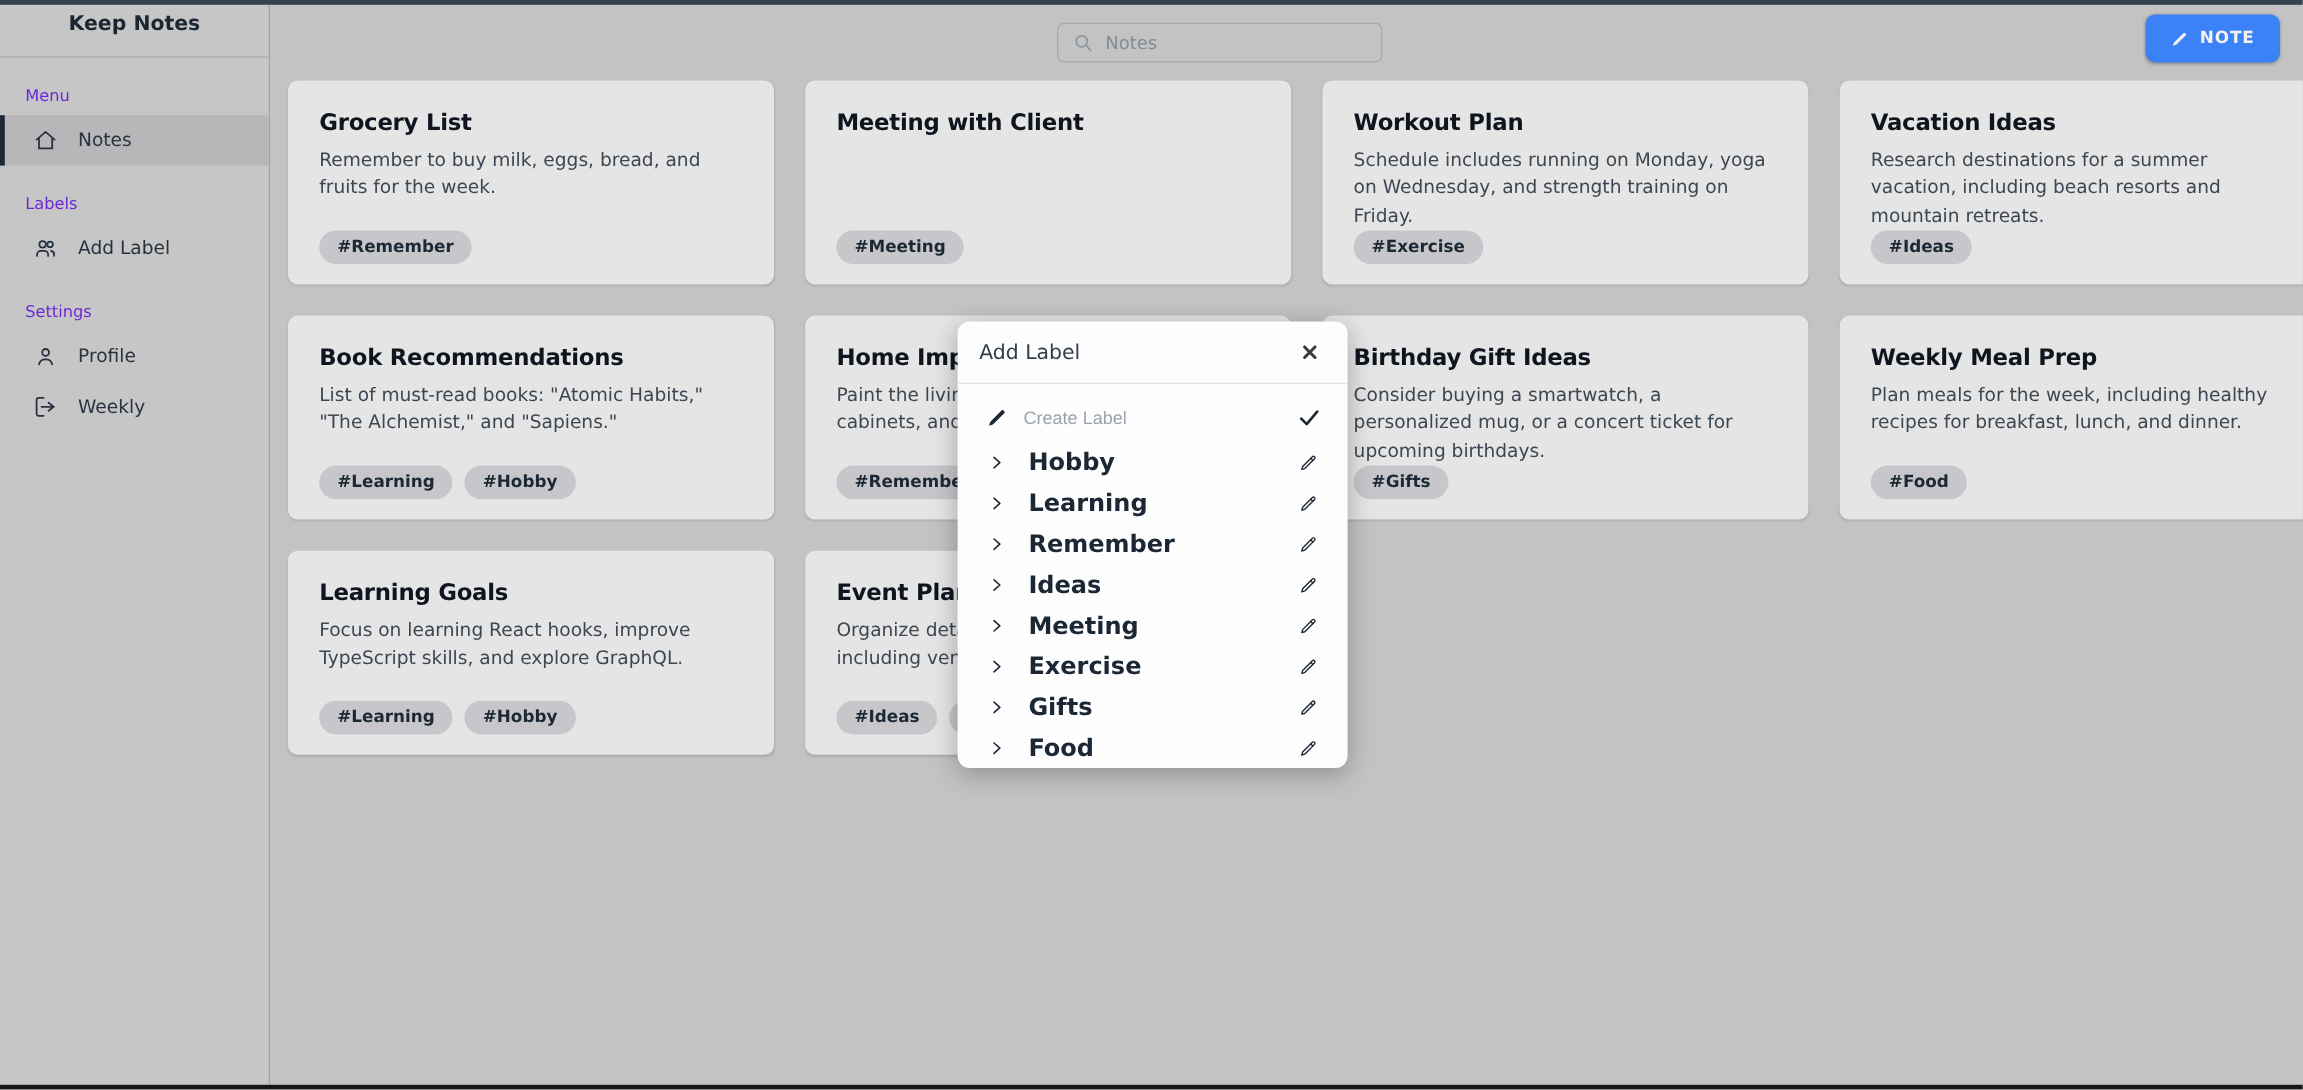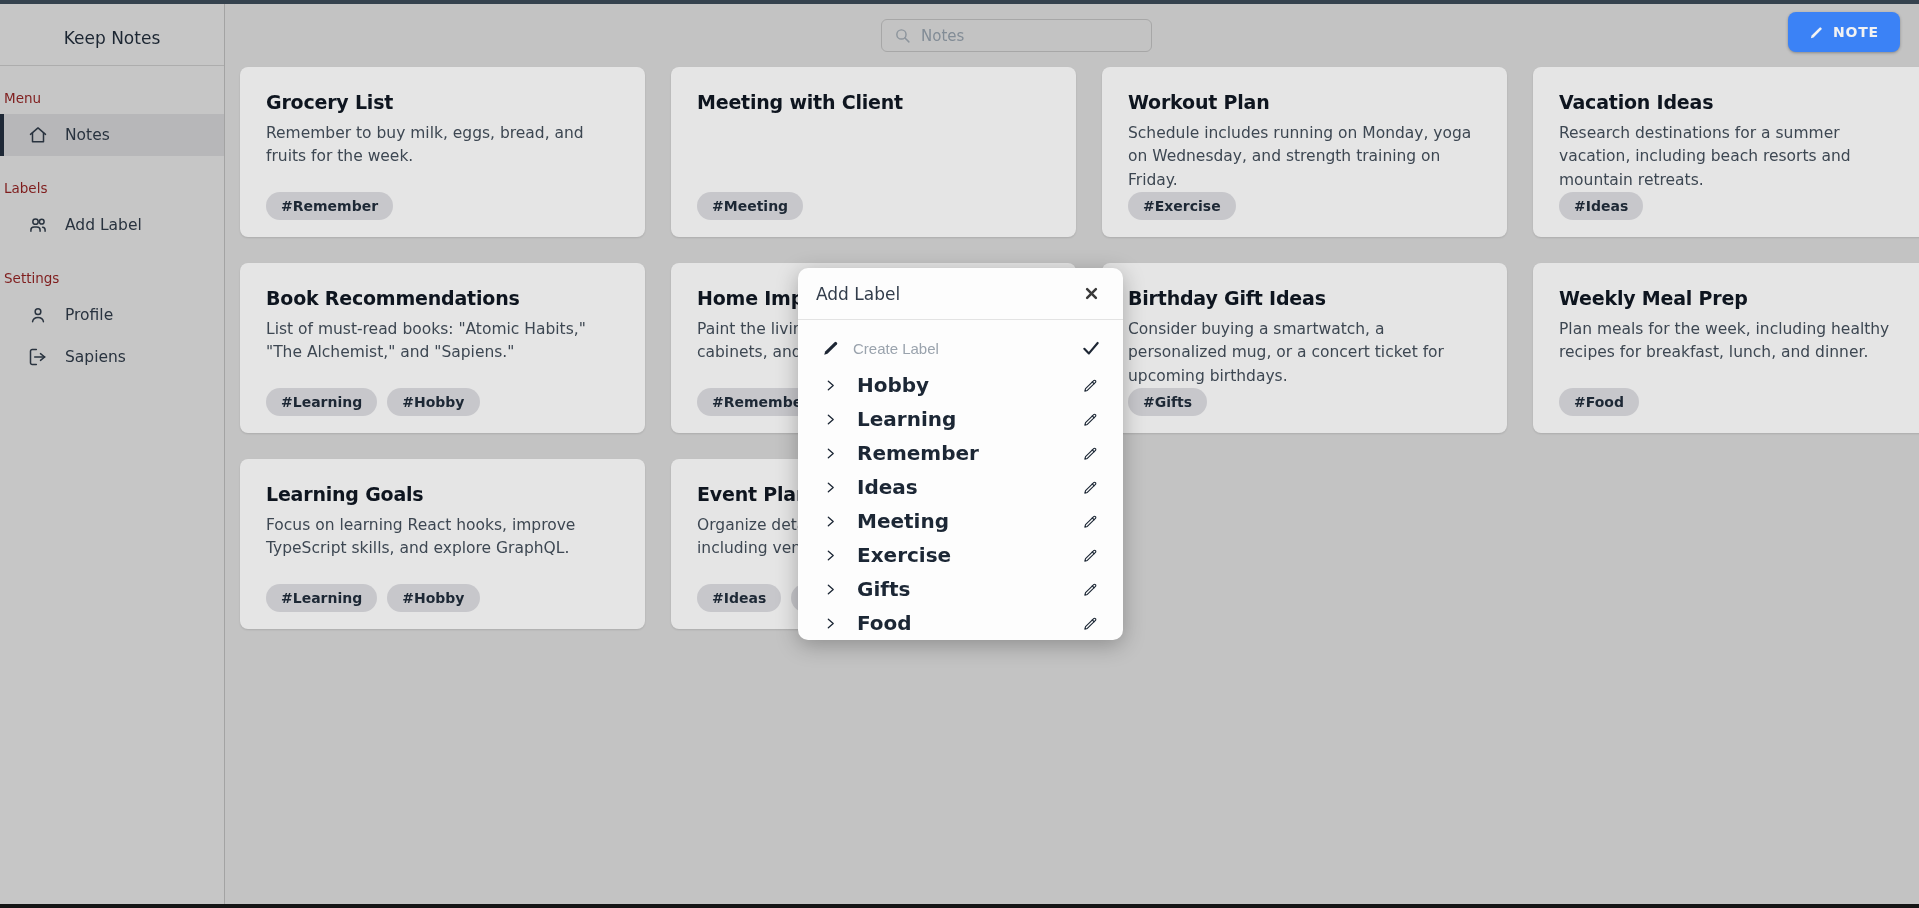--- a/index.html
+++ b/index.html
@@ -4,23 +4,23 @@
 <style>
   * { margin:0; padding:0; box-sizing:border-box; }
   html,body { width:1919px; height:908px; overflow:hidden; }
   body { font-family:"DejaVu Sans","Liberation Sans",sans-serif; background:#c3c3c3; position:relative; }
 
   .topbar-strip { position:absolute; top:0; left:0; width:1919px; height:4px; background:#35424e; z-index:40; }
   .bottombar-strip { position:absolute; bottom:0; left:0; width:1919px; height:4px; background:#151515; z-index:40; }
 
   
   .sidebar { position:absolute; top:4px; left:0; width:225px; height:900px; background:#c6c6c6; border-right:1px solid #a3a3a3; }
-  .app-title { text-align:center; padding-top:24px; font-size:17px; font-weight:400; color:#1c2632; }
+  .app-title { text-align:center; padding-top:6px; font-size:17px; font-weight:700; color:#1c2632; }
   .sidebar-divider { margin-top:17px; border:none; border-top:1px solid #adadad; }
-  .section-label { font-size:13.5px; color:#7f1d1d; margin:24px 0 8px 4px; }
+  .section-label { font-size:13.5px; color:#6d28d9; margin:24px 0 8px 21px; }
   .side-item { display:flex; align-items:center; height:42px; padding-left:28px; gap:17px; color:#29333f; font-size:15.5px; font-weight:500; cursor:pointer; }
   .side-item.active { background:#b7b7b9; border-left:4px solid #1e2836; padding-left:24px; }
   .side-item svg { width:20px; height:20px; stroke:#29333f; fill:none; stroke-width:1.8; stroke-linecap:round; stroke-linejoin:round; }
 
   
   .search-box { position:absolute; left:881px; top:19px; width:271px; height:33px; border:1px solid #a7a7a7; border-radius:6px; display:flex; align-items:center; padding:0 12px; gap:10px; background:transparent; }
   .search-box svg { width:17px; height:17px; stroke:#8c949c; fill:none; stroke-width:2; stroke-linecap:round; }
   .search-box input { border:none; outline:none; background:transparent; font-size:15px; color:#39434f; width:200px; font-family:inherit; }
   .search-box input::placeholder { color:#828c96; }
 
@@ -89,21 +89,21 @@
         <path d="M5.5 20c.5-3.2 3.1-5 6.5-5s6 1.8 6.5 5"></path>
       </svg>
     <span>Profile</span>
   </div>
   <div class="side-item">
     <svg viewBox="0 0 24 24">
         <path d="M10 21H5a2 2 0 0 1-2-2V5a2 2 0 0 1 2-2h5"></path>
         <polyline points="15 16 20 12 15 8"></polyline>
         <line x1="20" y1="12" x2="8" y2="12"></line>
       </svg>
-    <span>Sapiens</span>
+    <span>Weekly</span>
   </div>
 </div>
 
 <div class="search-box">
   <svg viewBox="0 0 24 24">
       <circle cx="10.5" cy="10.5" r="6.5"></circle>
       <line x1="15.5" y1="15.5" x2="21" y2="21"></line>
     </svg>
   <input type="text" placeholder="Notes" style="">
 </div>

